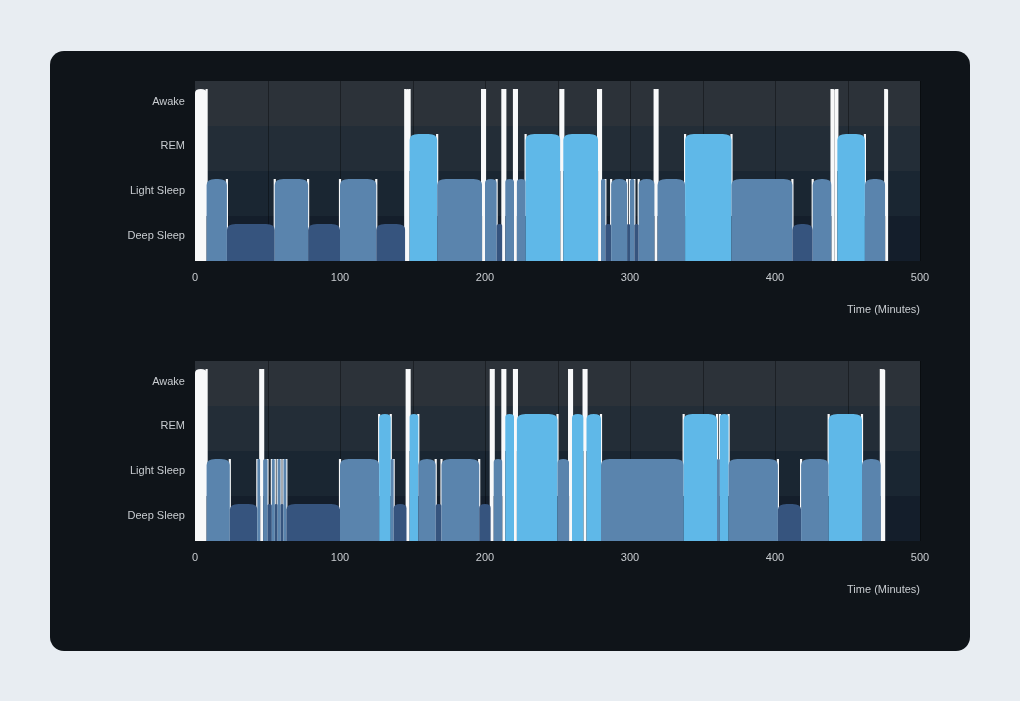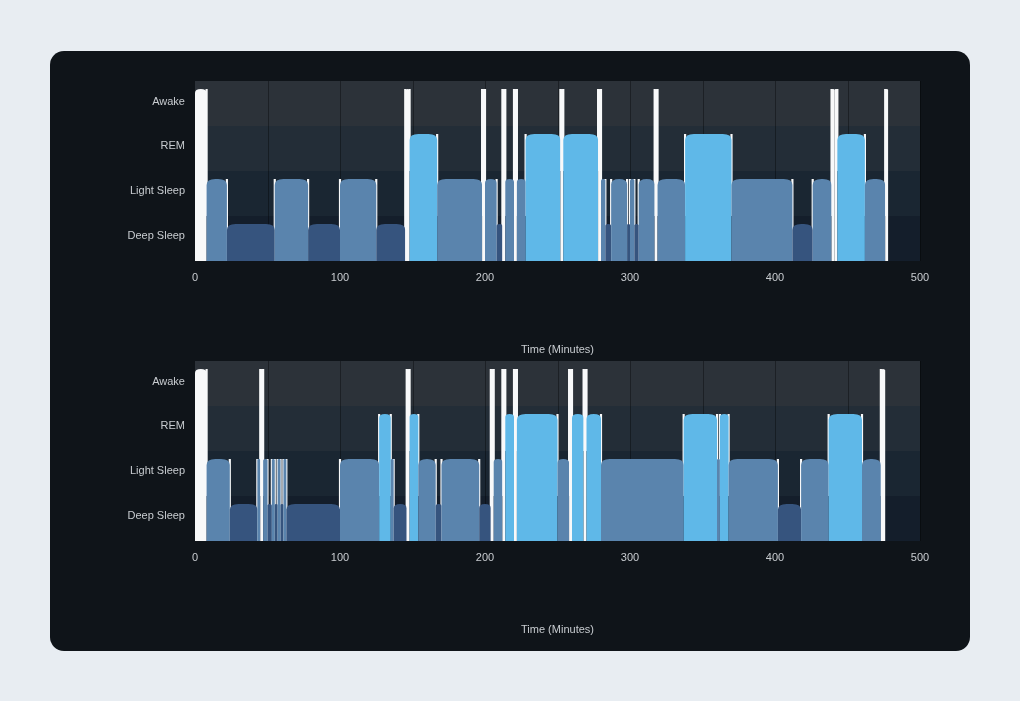--- a/index.html
+++ b/index.html
@@ -81,24 +81,23 @@
   .x-tick {
     position: absolute;
     transform: translateX(-50%);
     font-size: 11px;
     color: #c8ccd0;
   }
   .x-title {
     position: absolute;
     left: 105px; right: 10px;
     top: 222px;
-    text-align: center;
+    text-align: right;
     font-size: 11px;
     color: #c8ccd0;
-    margin-top: 40px;
   }
   svg.bars { position:absolute; left:0; top:0; width:100%; height:180px; overflow:visible; }
 </style>
 </head>
 <body>
 
 <div class="panel">
 
   <div class="chart-block">
     <div class="y-labels">

